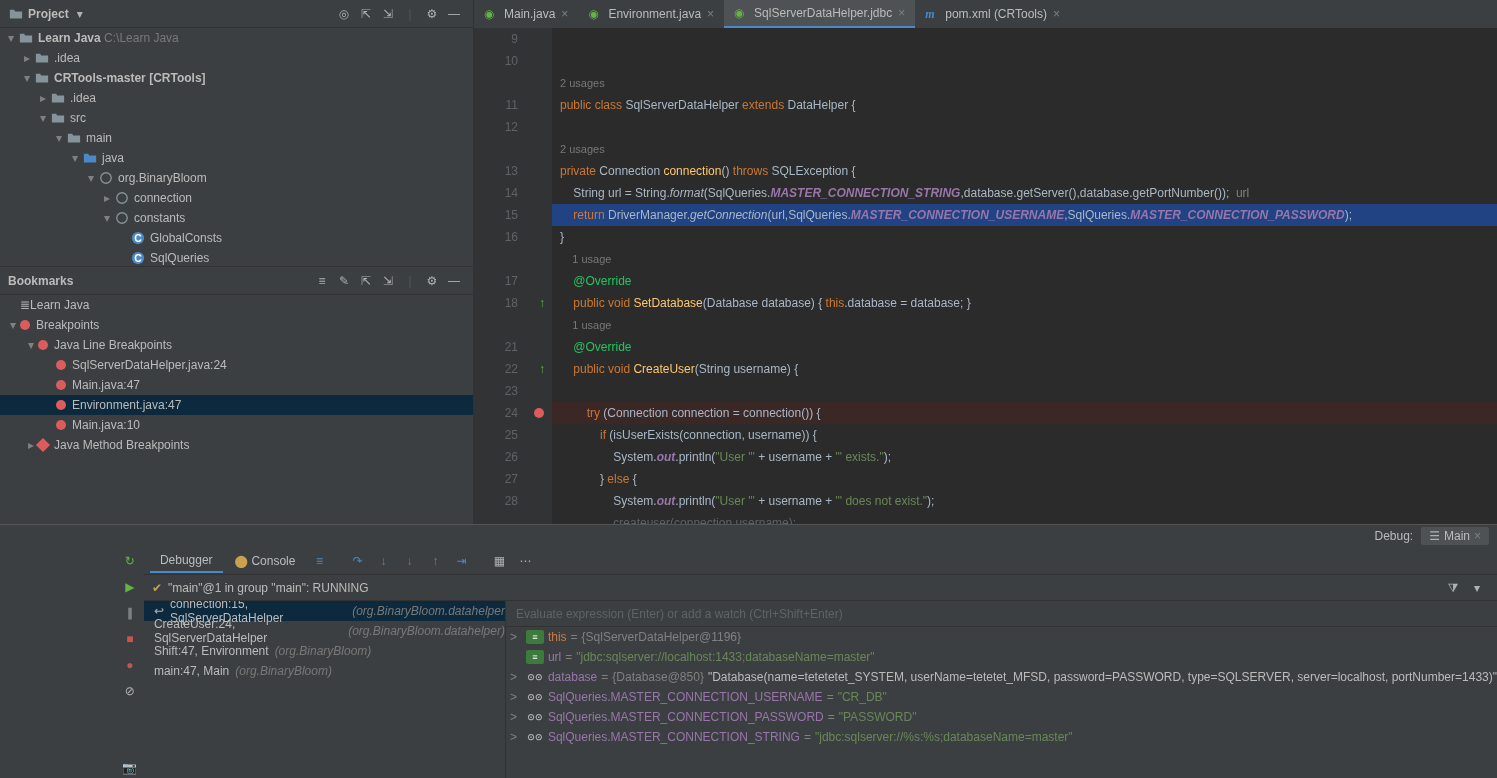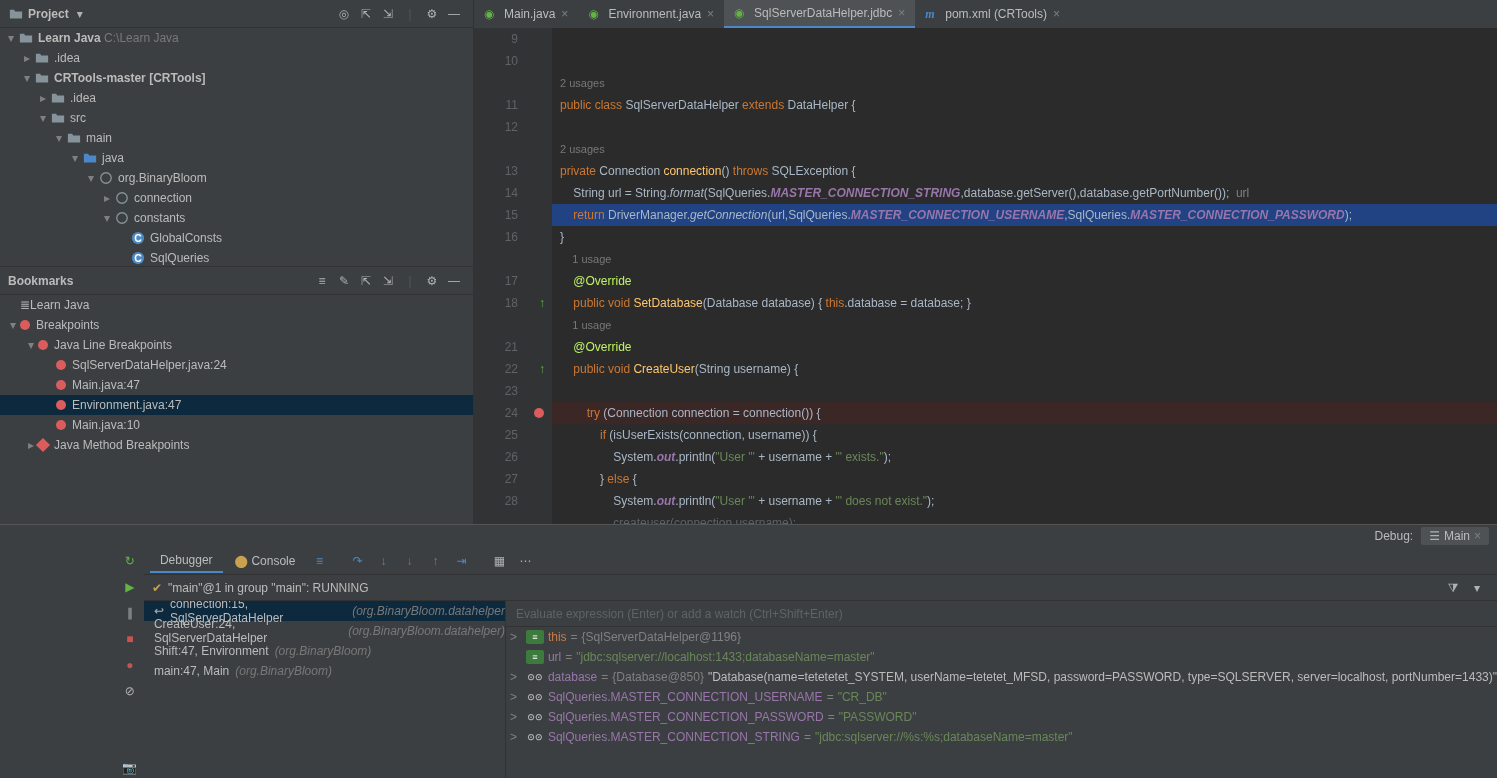--- a/index.html
+++ b/index.html
@@ -36,21 +36,21 @@
 .gutter-icons { width: 20px; background: #313335; position: relative; }
 .code { flex: 1; overflow: auto; line-height: 22px; white-space: pre; color: #a9b7c6; }
 .line { height: 22px; padding-left: 8px; }
 .line.hl { background: #214283; }
 .line.bp { background: rgba(100,30,30,0.3); }
 .kw { color: #cc7832; }
 .str { color: #6a8759; }
 .cm { color: #808080; }
 .fn { color: #ffc66d; }
 .fld { color: #9876aa; font-style: italic; font-weight: bold; }
-.ann { color: #bef264; }
+.ann { color: #22c55e; }
 .usage-hint { color: #787878; font-size: 11px; }
 .gutter-mark { position: absolute; left: 2px; width: 16px; height: 16px; display: flex; align-items: center; justify-content: center; }
 
 .debug-panel { height: 254px; background: #3c3f41; border-top: 1px solid #555; display: flex; flex-direction: column; align-items: flex-end; }
 .debug-titlebar { height: 22px; display: flex; align-items: center; padding: 0 8px; gap: 8px; }
 .debug-titlebar .label { color: #bbbbbb; }
 .debug-tab { display: flex; align-items: center; gap: 4px; background: #4e5254; padding: 2px 8px; border-radius: 2px; }
 .debug-body { flex: 1; display: flex; min-height: 0; }
 .debug-left-rail { width: 28px; background: #3c3f41; display: flex; flex-direction: column; align-items: center; gap: 6px; padding-top: 4px; }
 .rail-btn { width: 20px; height: 20px; display: flex; align-items: center; justify-content: center; color: #afb1b3; cursor: pointer; }

